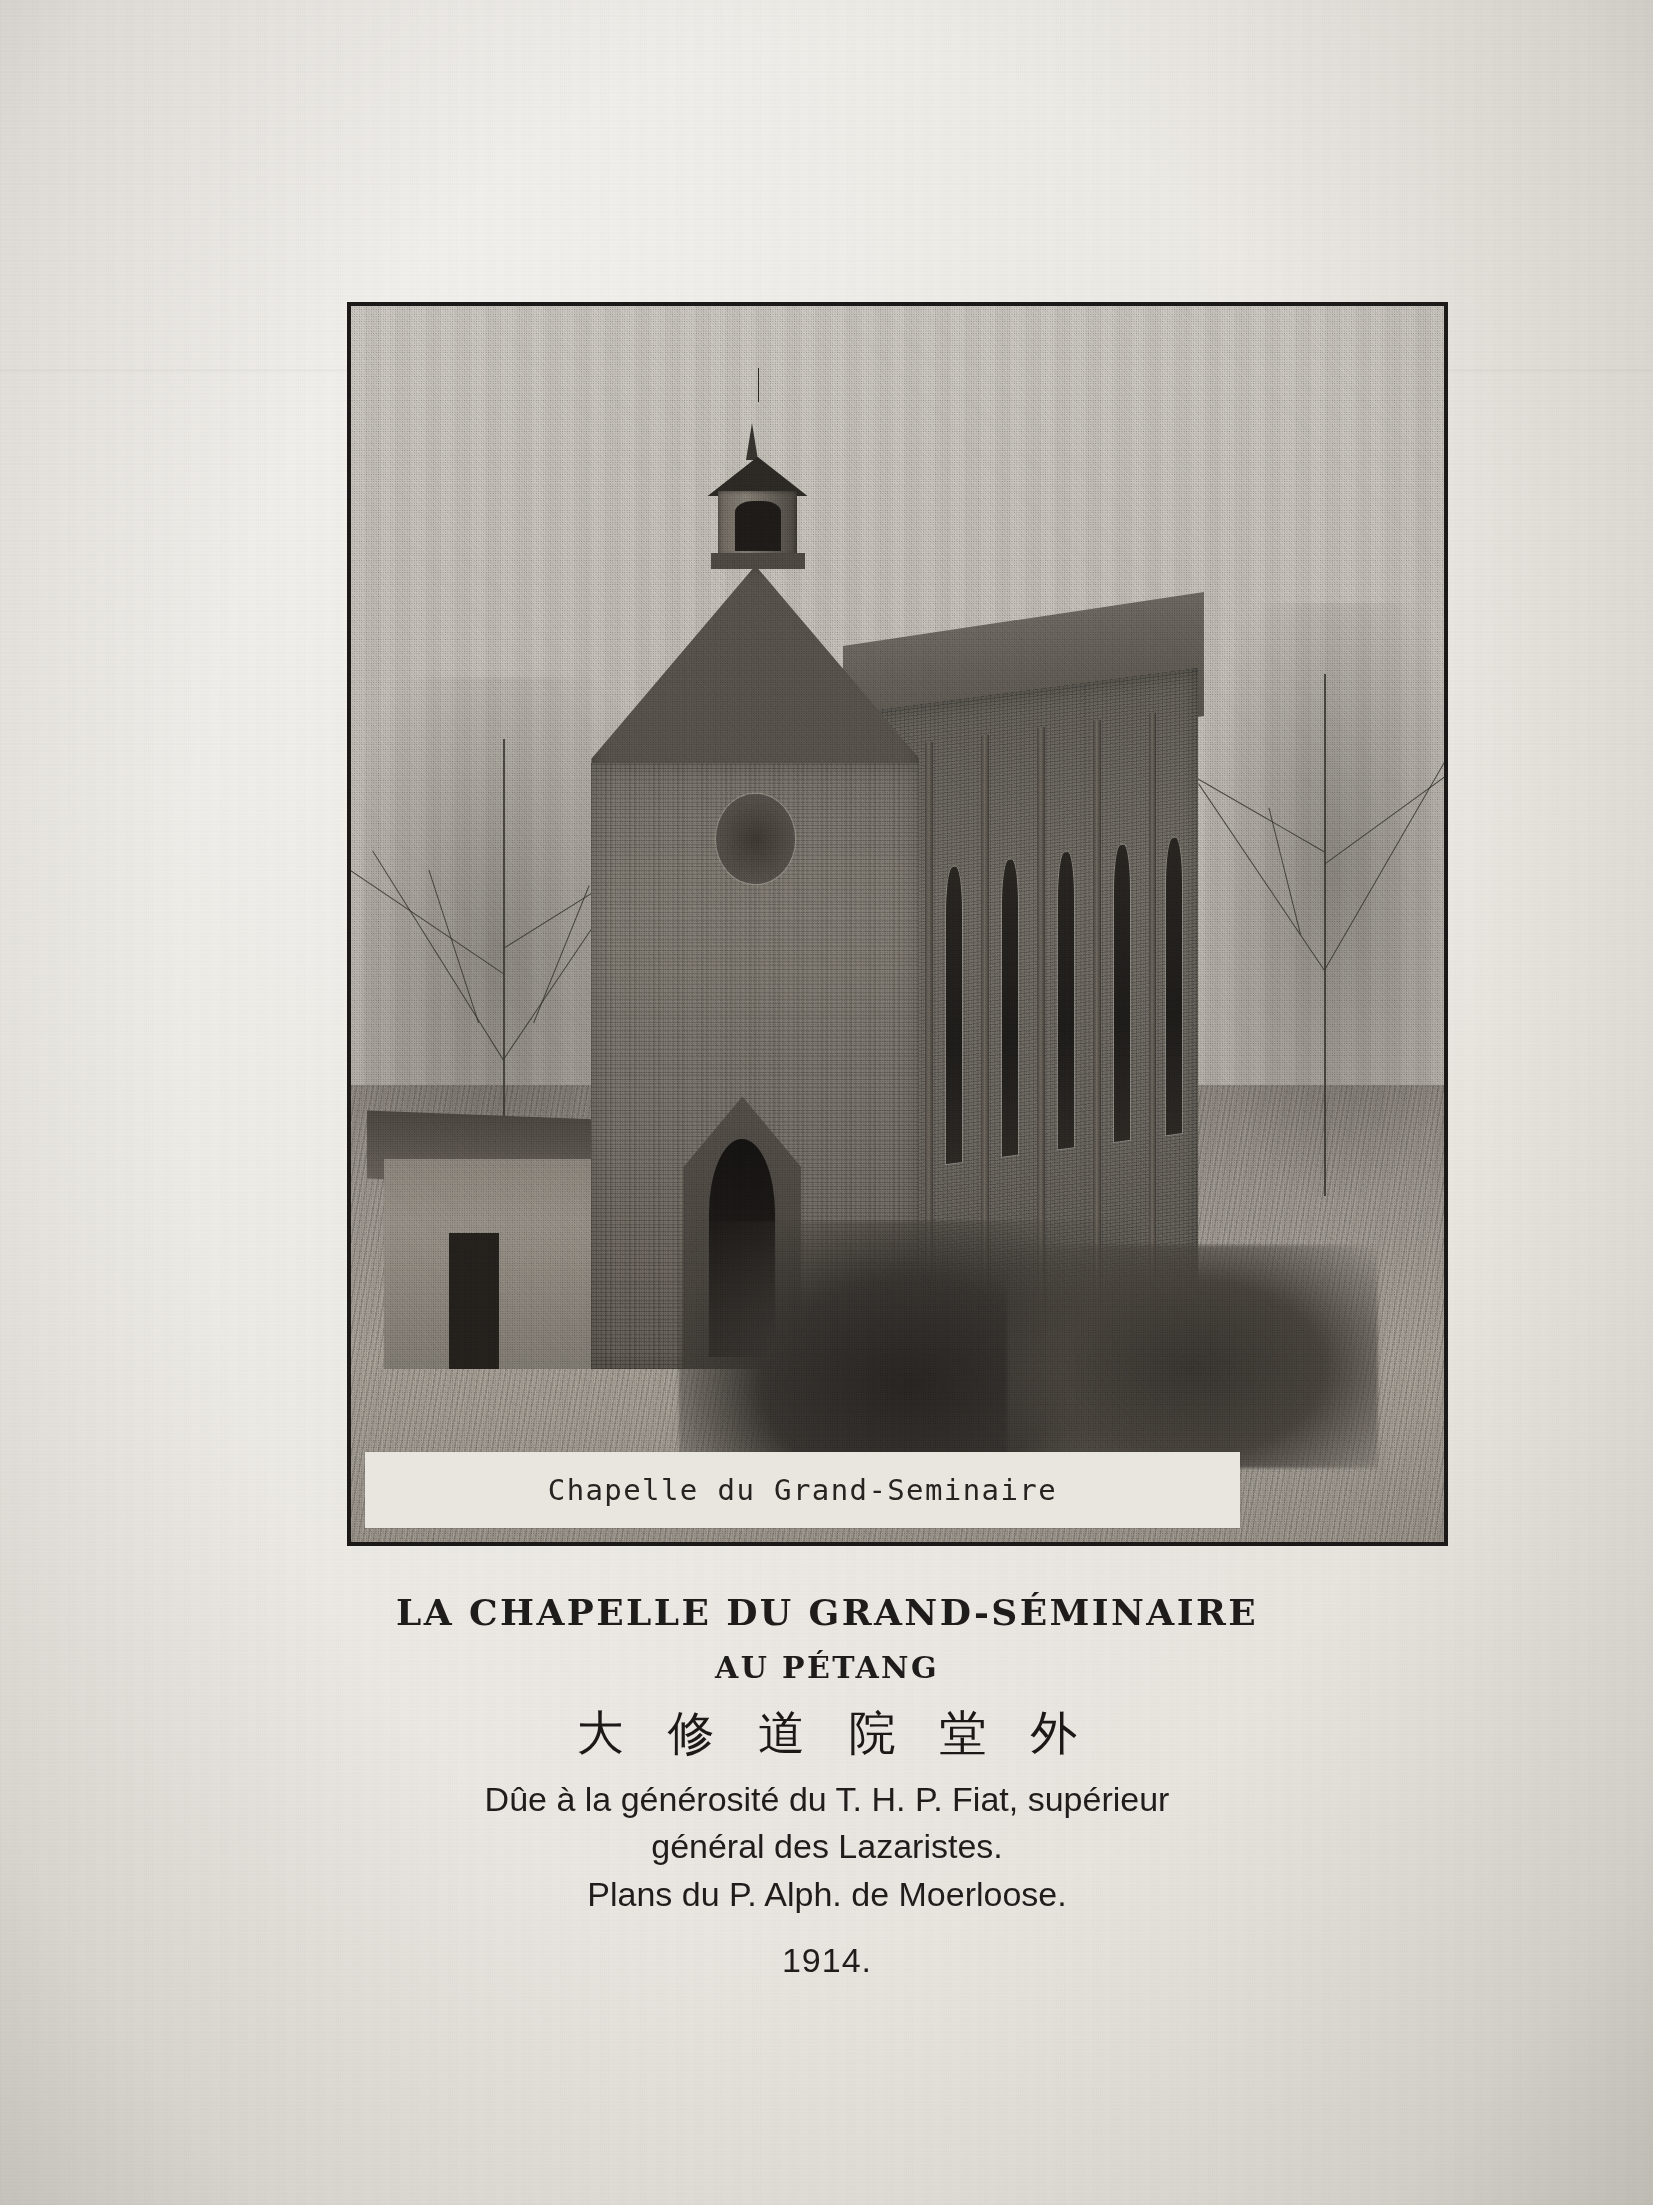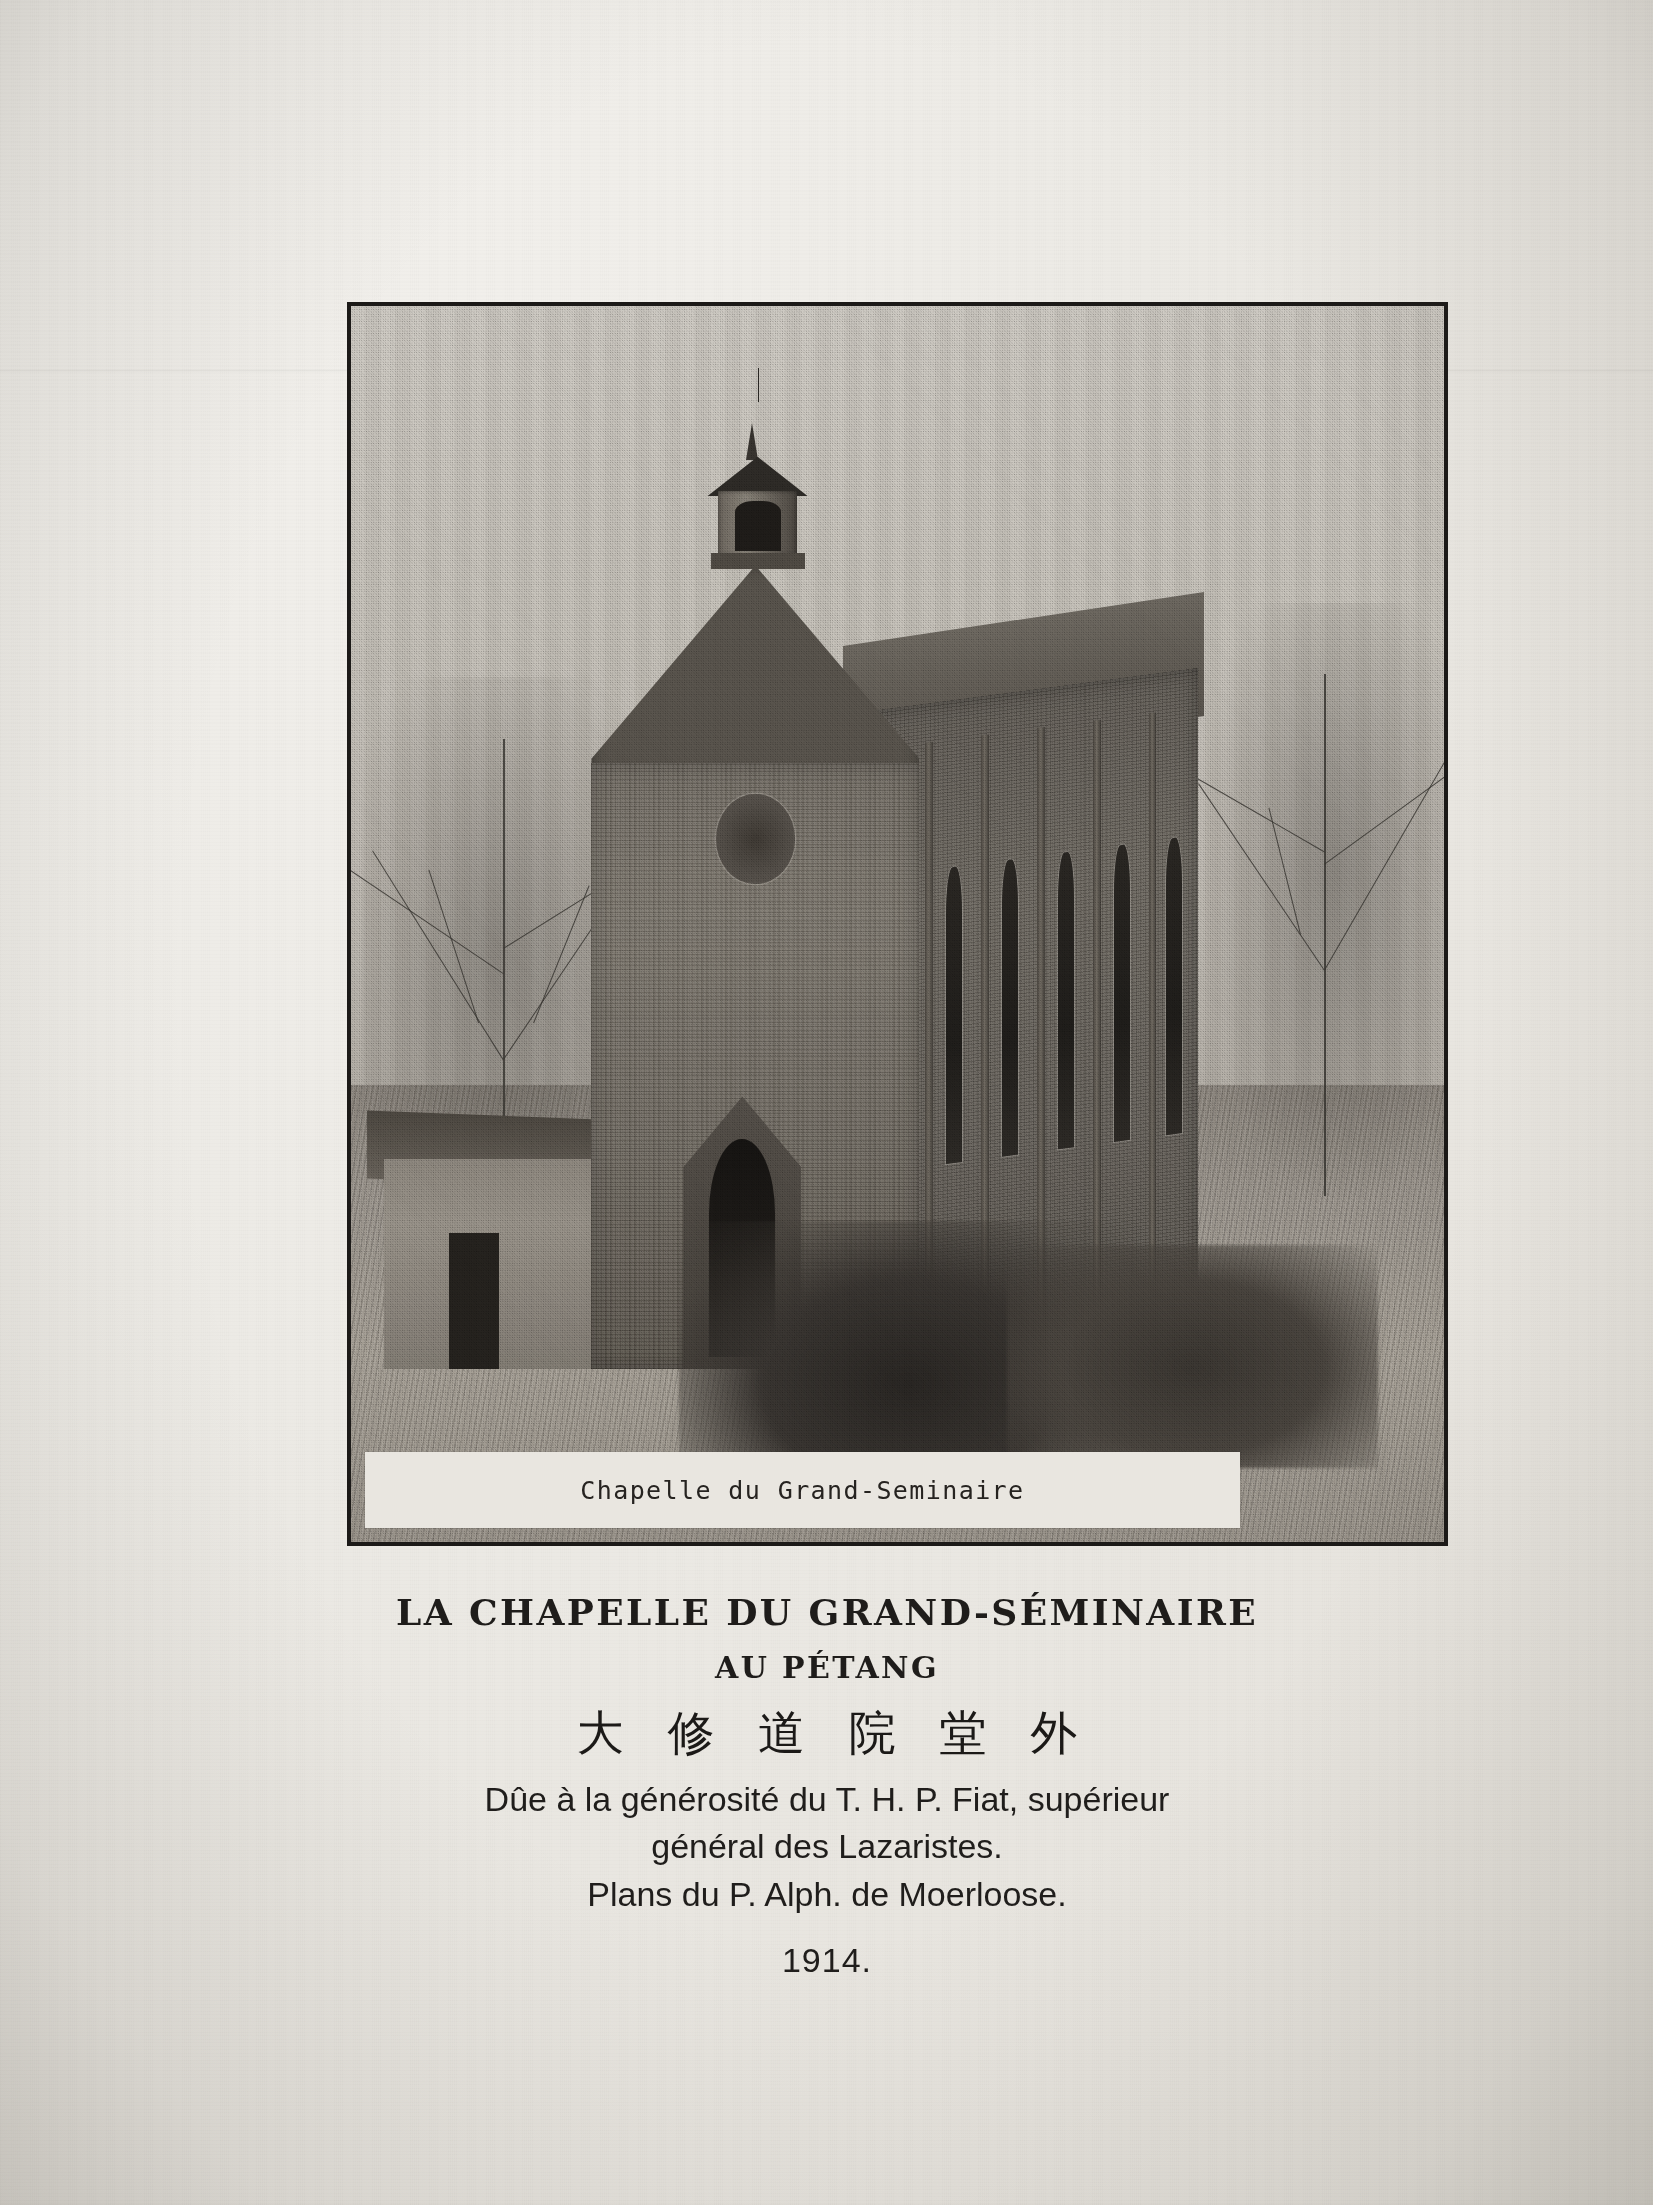--- a/index.html
+++ b/index.html
@@ -358,21 +358,21 @@
     height: 6.2%;
     background: #e9e6e0;
     display: flex;
     align-items: center;
     justify-content: center;
     z-index: 50;
     box-shadow: 0 0 0 0.5px rgba(0,0,0,0.12);
   }
   .photo-caption span {
     font-family: "DejaVu Sans Mono", monospace;
-    font-size: 25px;
+    font-size: 29px;
     letter-spacing: 1.4px;
     color: #262320;
     white-space: nowrap;
   }
 
   
   .caption-block {
     position: absolute;
     left: 0;
     right: 0;

